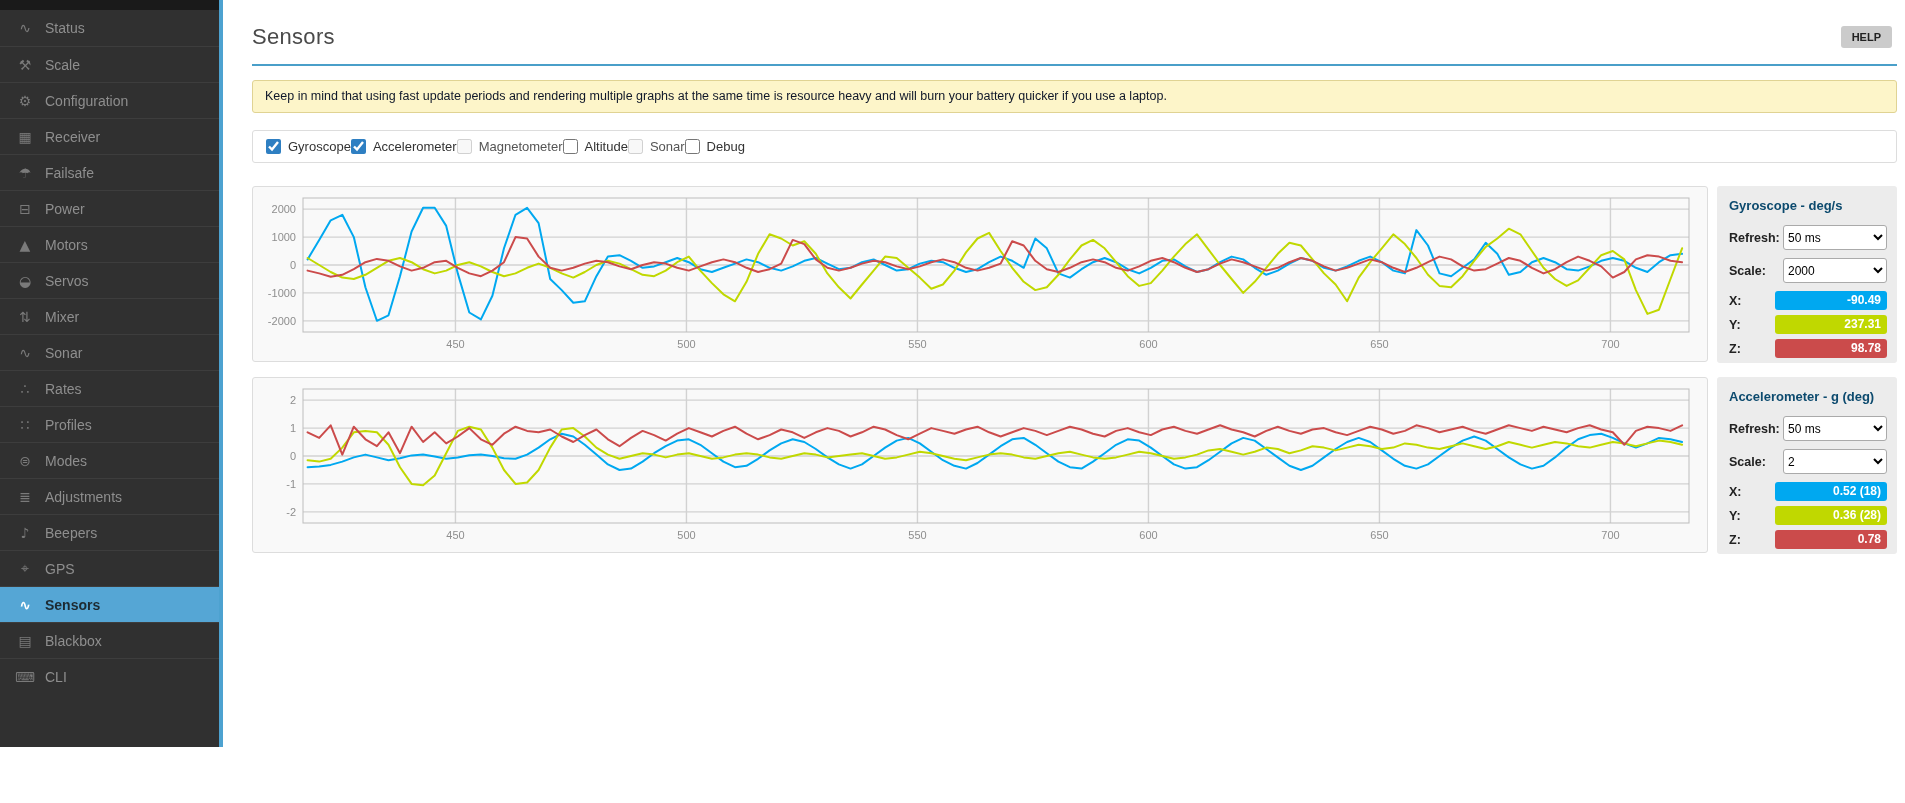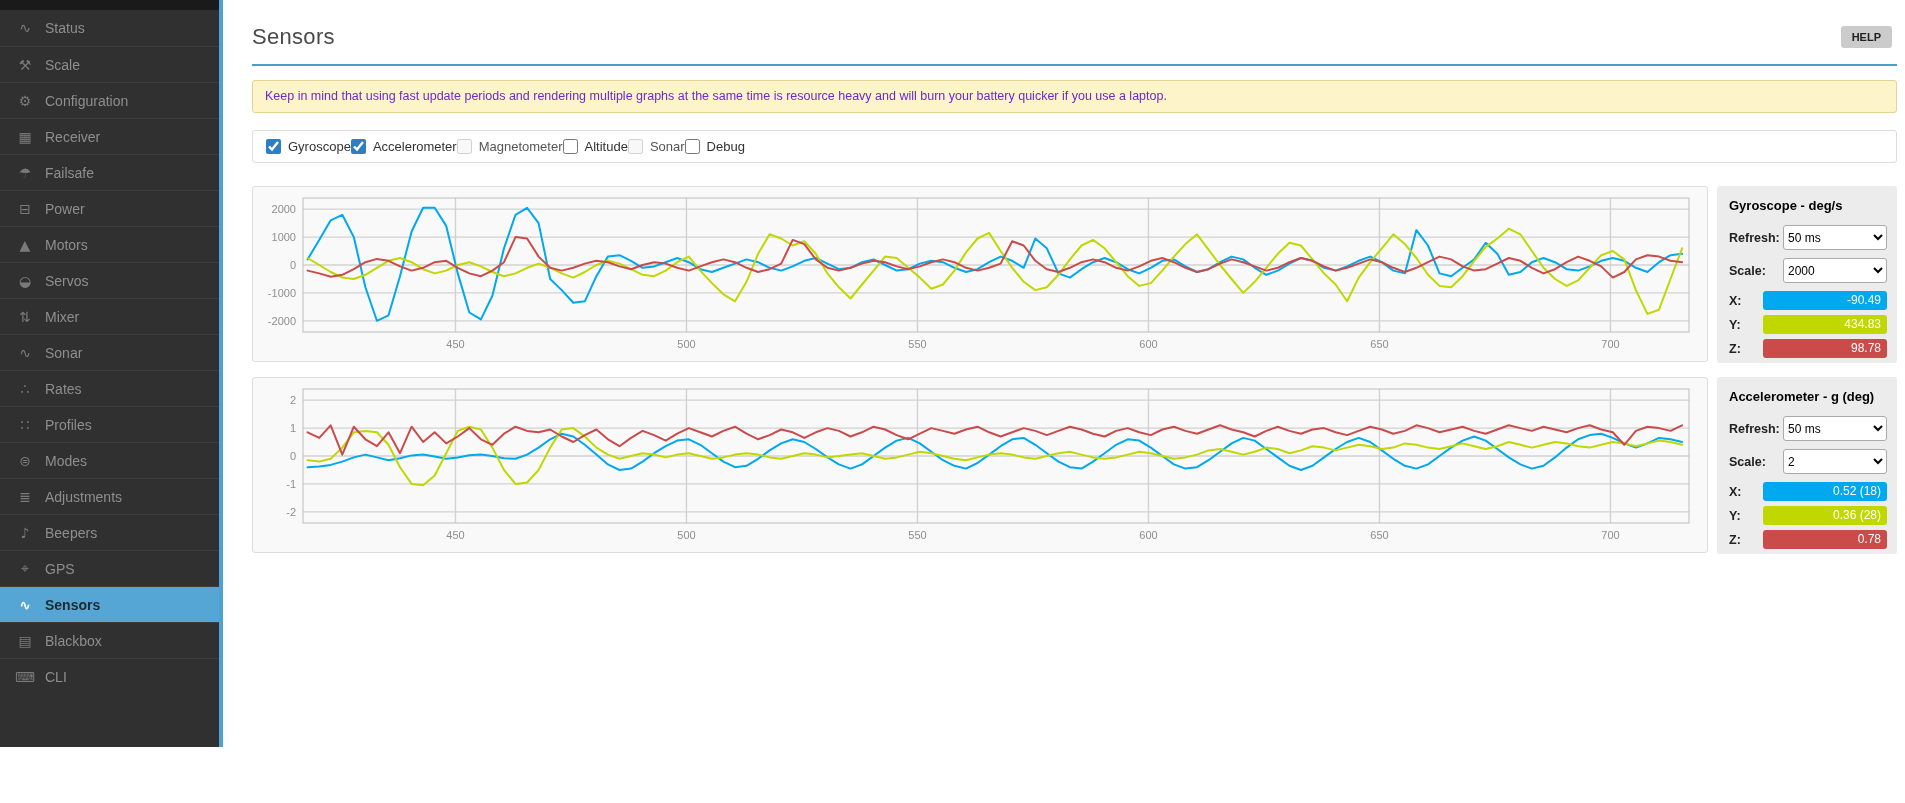--- a/index.html
+++ b/index.html
@@ -22,45 +22,45 @@
 
   
   .content { position:absolute; left:227px; top:0; right:0; height:803px; padding:0 8px 0 25px; }
   .content-head { position:relative; margin-top:24px; padding-bottom:14px; border-bottom:2px solid #4A9FC9; }
   .page-title { font-size:22px; font-weight:300; color:#4a4a4a; letter-spacing:.3px; }
   .help-btn { position:absolute; right:5px; top:2px; background:#cbcbcb; border:none; border-radius:3px;
               font-size:11px; font-weight:bold; color:#222; padding:5px 11px; cursor:pointer;
               font-family:inherit; }
 
   .note { margin-top:14px; background:#FDF5C9; border:1px solid #E0D393; border-radius:3px;
-          padding:7px 12px; font-size:12.5px; color:#6d28d9; line-height:17px; }
+          padding:7px 12px; font-size:12.5px; color:#0f172a; line-height:17px; }
 
   .toggles { margin-top:17px; background:#fff; border:1px solid #ddd; border-radius:3px;
              padding:8px 13px; display:flex; align-items:center; font-size:13px; color:#333; }
   .toggle { display:flex; align-items:center; gap:7px; }
   .toggle input { width:15px; height:15px; accent-color:#2e7fc2; cursor:pointer; }
   .toggle input:disabled { cursor:default; }
   .toggle.disabled { color:#555; }
 
   
   .sensor-row { display:flex; align-items:stretch; margin-top:14px; }
   .sensor-row.first { margin-top:23px; }
   .graph-box { width:1456px; height:176px; background:#f9f9f9; border:1px solid #dddddd;
                border-radius:3px; position:relative; }
   .graph-box svg { display:block; }
   .info-box { width:184px; margin-left:9px; background:#ececec; border-radius:3px;
               padding:12px 10px 0 12px; }
-  .info-title { font-size:13px; font-weight:bold; color:#000000; margin-bottom:12px; }
+  .info-title { font-size:13px; font-weight:bold; color:#0c4a6e; margin-bottom:12px; }
   .field { display:flex; justify-content:space-between; align-items:center; margin-bottom:8px; }
   .field-label { font-size:12.5px; font-weight:bold; color:#222; }
   .field select { width:104px; height:25px; font-size:12px; font-family:inherit;
                   border:1px solid #aaa; border-radius:3px; background:#fff; }
   .axis-row { display:flex; justify-content:space-between; align-items:center; margin-bottom:5px; }
-  .badge { width:124px; height:19px; line-height:19px; border-radius:3px; color:#fff;
-           font-weight:normal; font-size:12px; text-align:right; padding-right:6px; }
+  .badge { width:112px; height:19px; line-height:19px; border-radius:3px; color:#fff;
+           font-weight:bold; font-size:12px; text-align:right; padding-right:6px; }
 </style>
 </head>
 <body>
 
 <div class="app">
 
   <nav class="sidebar">
     <div class="sidebar-top"></div>
     <ul class="nav-list" id="nav-list">
         <li class="nav-item">
@@ -220,21 +220,21 @@
         <div class="field">
           <span class="field-label">Scale:</span>
           <select><option>2000</option></select>
         </div>
         <div class="axis-row">
           <span class="field-label">X:</span>
           <span class="badge" style="background: rgb(0, 168, 240);">-90.49</span>
         </div>
         <div class="axis-row">
           <span class="field-label">Y:</span>
-          <span class="badge" style="background: rgb(192, 216, 0);">434.83</span>
+          <span class="badge" style="background: rgb(192, 216, 0);">237.31</span>
         </div>
         <div class="axis-row">
           <span class="field-label">Z:</span>
           <span class="badge" style="background: rgb(203, 75, 75);">98.78</span>
         </div>
       </aside>
     </section>
 
     <section class="sensor-row">
       <div class="graph-box">

